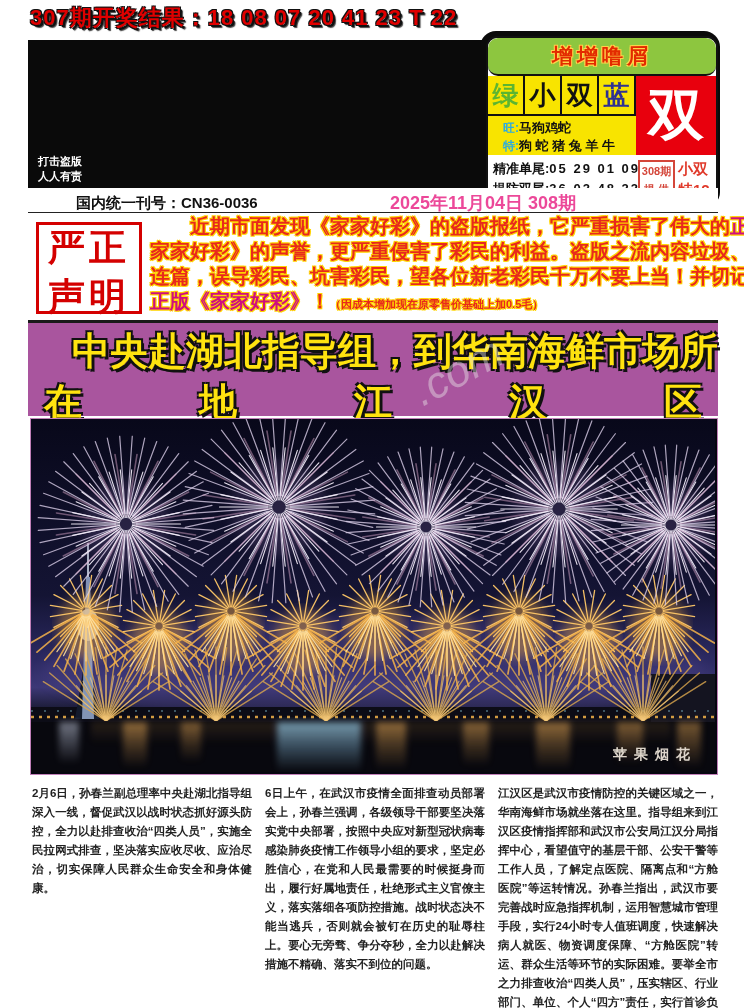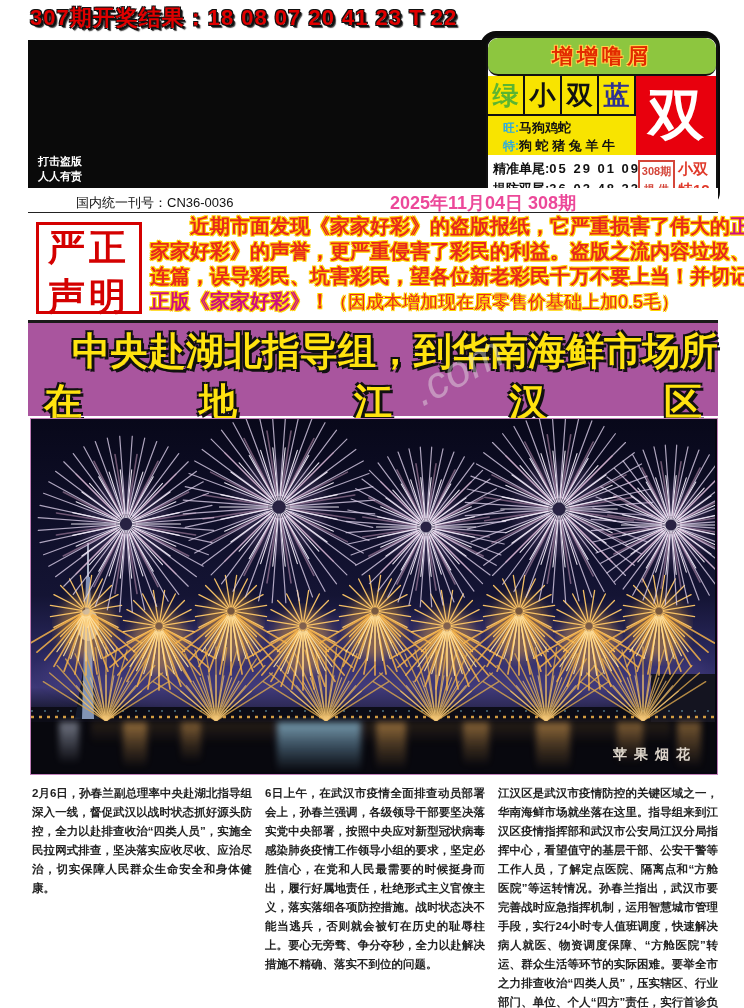--- a/index.html
+++ b/index.html
@@ -36,35 +36,35 @@
   .wangte .lbl{color:#29abe2;font-size:12px;}
   .num-rows{position:absolute;left:5px;top:121px;width:145px;font-size:13px;font-weight:bold;color:#111;
     line-height:20px;white-space:nowrap;}
   .num-rows .val{letter-spacing:2px;}
   .issue-box{position:absolute;left:150px;top:122px;width:33px;height:36px;border:2px solid #d4463a;
     color:#d4463a;font-size:11px;font-weight:bold;text-align:center;line-height:18px;background:#fff;}
   .tip-text{position:absolute;left:190px;top:120px;font-size:15px;font-weight:bold;color:#e0392a;line-height:21px;white-space:nowrap;}
 
   
   .info-strip{position:absolute;left:28px;top:188px;width:690px;height:24px;border-bottom:2px solid #222;background:#fff;}
-  .issn{position:absolute;left:48px;top:6px;font-size:13px;font-weight:normal;color:#111;}
+  .issn{position:absolute;left:48px;top:6px;font-size:15px;font-weight:bold;color:#111;}
   .date{position:absolute;left:362px;top:3px;font-size:18px;font-weight:bold;color:#ec4899;}
 
   
   .statement{position:absolute;left:28px;top:213px;width:690px;height:105px;background:#fff;}
   .seal{position:absolute;left:8px;top:9px;width:100px;height:86px;border:3px solid #d40000;
     display:flex;flex-direction:column;align-items:center;justify-content:center;
     font-family:"DejaVu Serif",serif;}
   .seal div{font-size:37px;font-weight:900;color:#d40000;line-height:42px;letter-spacing:4px;margin-top:7px;}
   .st-text{position:absolute;left:122px;top:1px;width:568px;font-size:20px;font-weight:900;
     line-height:25px;color:#e8291c;white-space:nowrap;
     text-shadow:1px 1px 0 #ffd400,-1px -1px 0 #ffd400,1px -1px 0 #ffd400,-1px 1px 0 #ffd400;}
   .st-line1{padding-left:40px;}
   .hl{color:#cf0f7e;}
-  .st-note{font-size:18px;font-weight:normal;}
+  .st-note{font-size:11px;font-weight:bold;}
 
   
   .banner{position:absolute;left:28px;top:320px;width:690px;height:96px;background:#a9559e;
     border-top:3px solid #1a1a1a;box-sizing:border-box;}
   .banner-l1{margin-top:3px;text-align:right;font-size:38px;font-weight:900;color:#ffe30f;white-space:nowrap;
     text-shadow:-2px -2px 0 #111,2px -2px 0 #111,-2px 2px 0 #111,3px 3px 0 #111;}
   .banner-l2{display:flex;justify-content:space-between;padding:0 16px;font-size:38px;font-weight:900;
     color:#ffe30f;text-shadow:-2px -2px 0 #111,2px -2px 0 #111,-2px 2px 0 #111,3px 3px 0 #111;}
   .watermark{position:absolute;left:410px;top:346px;font-size:44px;font-style:italic;
     color:rgba(235,235,235,0.42);transform:rotate(-28deg);pointer-events:none;z-index:5;}

